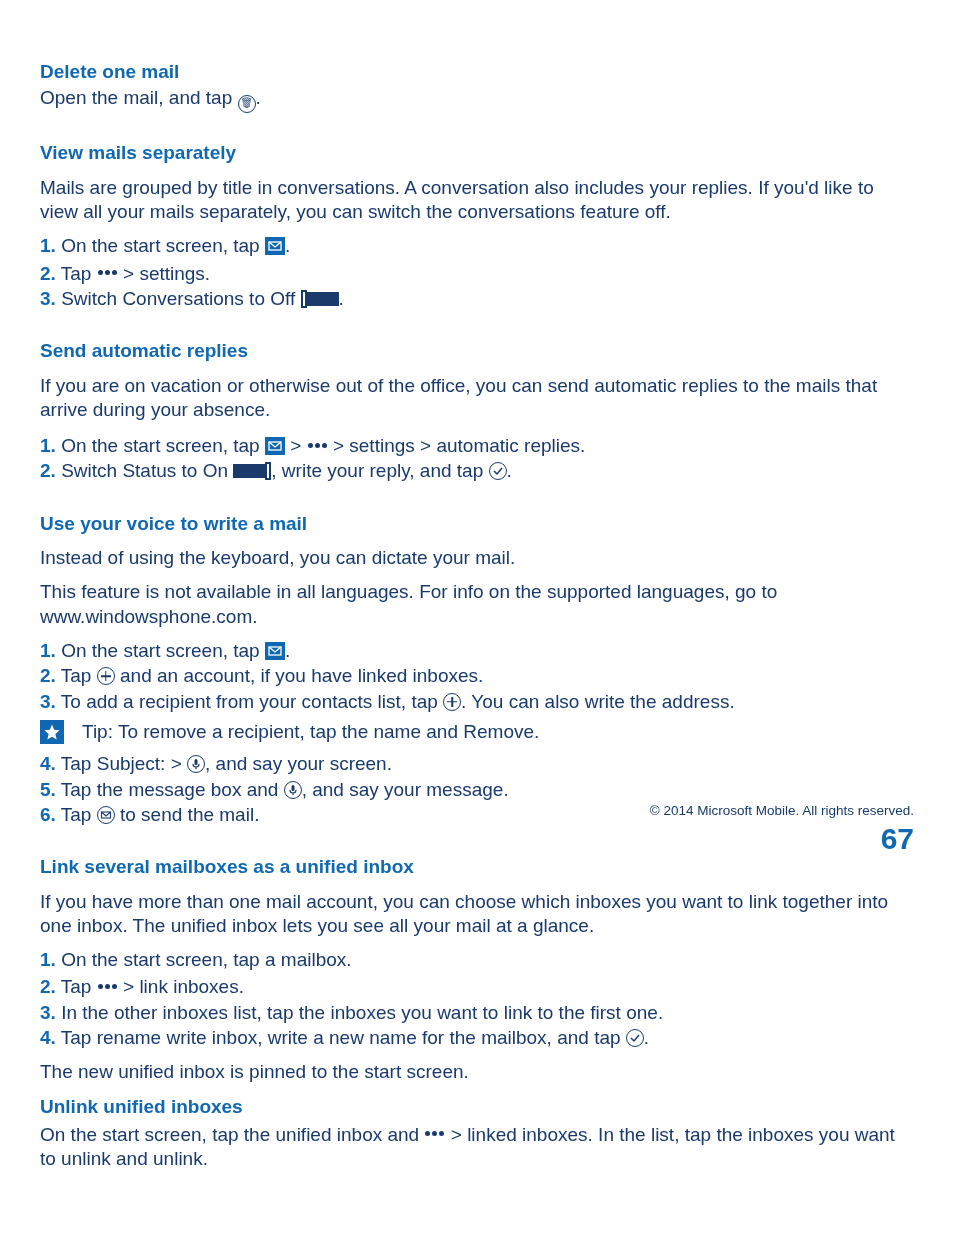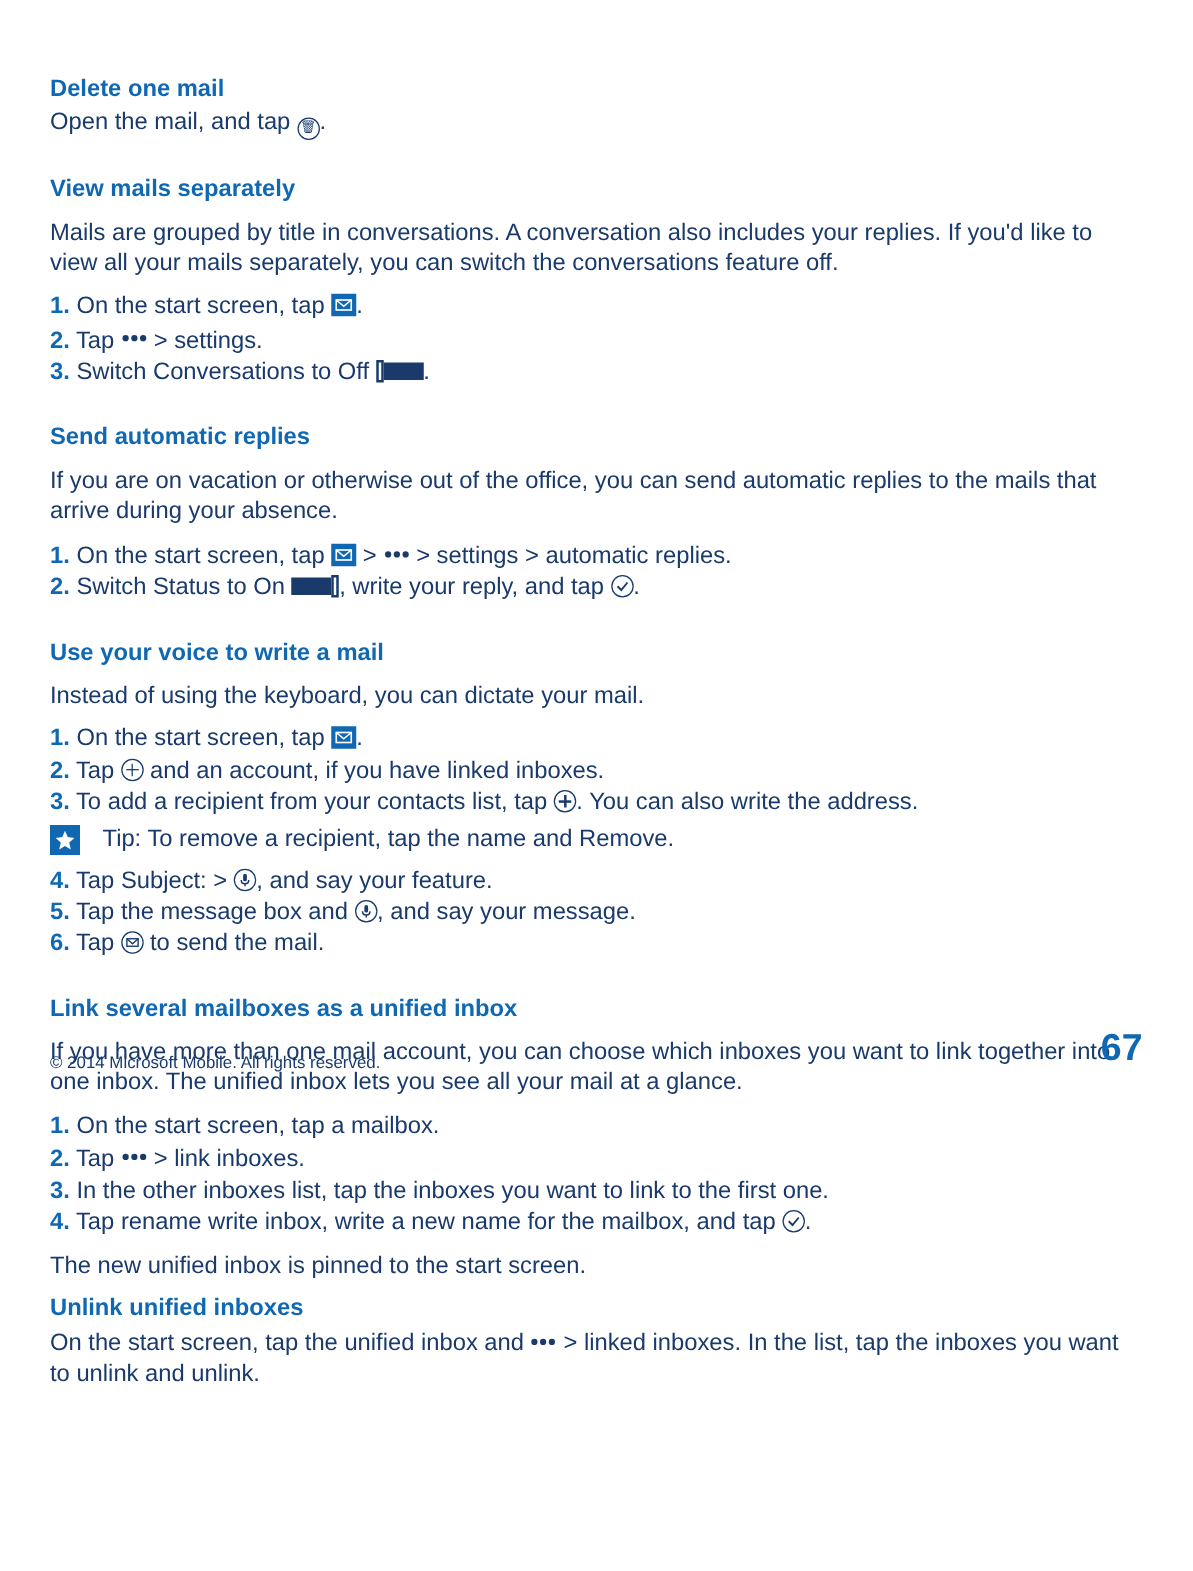--- a/index.html
+++ b/index.html
@@ -146,20 +146,21 @@
     justify-content: center;
   }
   .tip-badge svg { display: block; }
 
   .footer {
     position: absolute;
     left: 40px; right: 40px; bottom: 40px;
     display: flex;
     justify-content: space-between;
     align-items: flex-end;
+    flex-direction: column;
   }
   .copyright {
     font-size: 13.5px;
     color: #193a6b;
   }
   .page-num {
     font-size: 30px;
     font-weight: 700;
     color: #1068b3;
   }
@@ -201,20 +202,23 @@
         </svg></span><span> &gt; </span><span class="dots"><span></span><span></span><span></span></span><span> &gt; </span><span class="bold">settings</span><span> &gt; </span><span class="bold">automatic replies</span><span>.</span>
   </p>
   <p class="list-line">
     <span class="num">2.</span><span> Switch </span><span class="bold">Status</span><span> to </span><span class="bold">On</span><span> </span><span class="switch-on"><span class="track"></span><span class="knob"></span></span><span>, write your reply, and tap </span><span class="icon-circle check"><svg width="14" height="14" viewBox="0 0 14 14">
           <path d="M3 7 L6 10 L11 4" fill="none" stroke="#193a6b" stroke-width="1.5"></path>
         </svg></span><span>.</span>
   </p>
 
   <p class="h-sub spaced">Use your voice to write a mail</p>
   <p class="para">Instead of using the keyboard, you can dictate your mail.</p>
+  <p class="para">
+    <span>This feature is not available in all languages. For info on the supported languages, go to </span><span class="bold">www.windowsphone.com</span><span>.</span>
+  </p>
 
   <p class="list-line">
     <span class="num">1.</span><span> On the start screen, tap </span><span class="mail-tile"><svg width="20" height="18" viewBox="0 0 20 18">
           <rect x="4" y="5" width="12" height="8" fill="none" stroke="#fff" stroke-width="1.3"></rect>
           <path d="M4 5 L10 10 L16 5" fill="none" stroke="#fff" stroke-width="1.3"></path>
         </svg></span><span>.</span>
   </p>
   <p class="list-line">
     <span class="num">2.</span><span> Tap </span><span class="icon-circle plus"></span><span> and an account, if you have linked inboxes.</span>
   </p>
@@ -230,21 +234,21 @@
     </div>
     <div>
       <span class="bold">Tip:</span><span> To remove a recipient, tap the name and </span><span class="bold">Remove</span><span>.</span>
     </div>
   </div>
 
   <p class="list-line">
     <span class="num">4.</span><span> Tap </span><span class="bold">Subject:</span><span> &gt; </span><span class="icon-circle mic"><svg width="14" height="14" viewBox="0 0 14 14">
           <rect x="5.5" y="2" width="3" height="6" rx="1.5" fill="#193a6b"></rect>
           <path d="M4 7c0 1.7 1.3 3 3 3s3-1.3 3-3M7 10v2" stroke="#193a6b" stroke-width="1.2" fill="none"></path>
-        </svg></span><span>, and say your feature.</span>
+        </svg></span><span>, and say your screen.</span>
   </p>
   <p class="list-line">
     <span class="num">5.</span><span> Tap the message box and </span><span class="icon-circle mic"><svg width="14" height="14" viewBox="0 0 14 14">
           <rect x="5.5" y="2" width="3" height="6" rx="1.5" fill="#193a6b"></rect>
           <path d="M4 7c0 1.7 1.3 3 3 3s3-1.3 3-3M7 10v2" stroke="#193a6b" stroke-width="1.2" fill="none"></path>
         </svg></span><span>, and say your message.</span>
   </p>
   <p class="list-line">
     <span class="num">6.</span><span> Tap </span><span class="icon-circle send"><svg width="14" height="14" viewBox="0 0 14 14">
           <rect x="2.5" y="4" width="9" height="6" fill="none" stroke="#193a6b" stroke-width="1.1"></rect>

